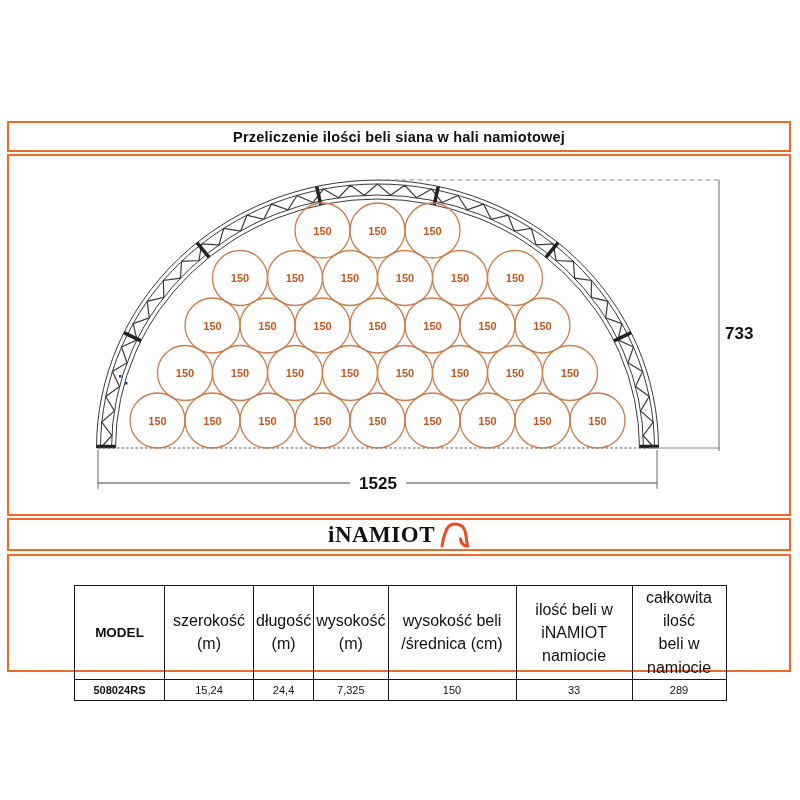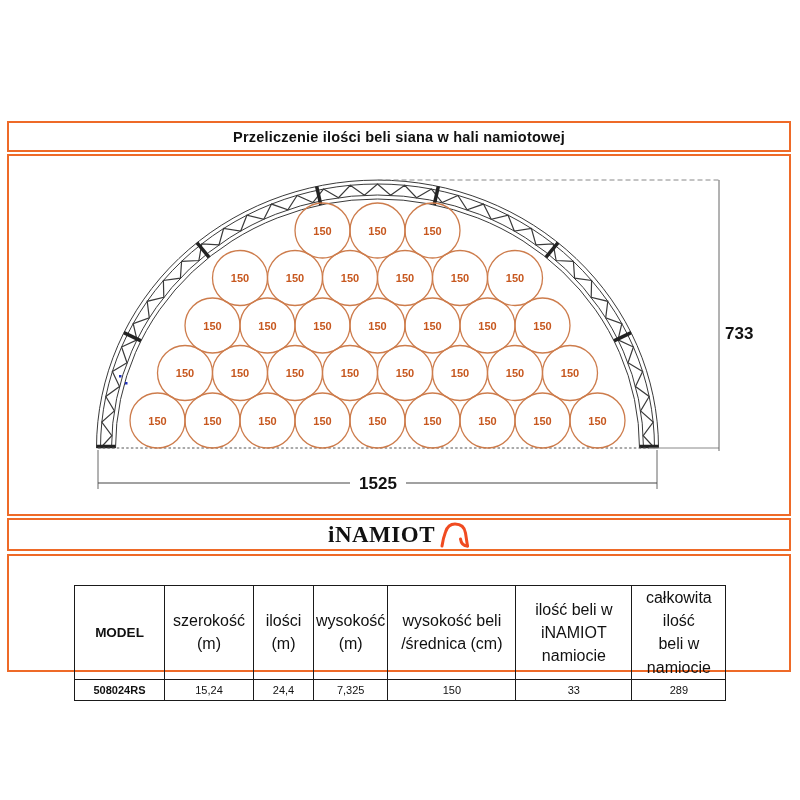--- a/index.html
+++ b/index.html
@@ -148,21 +148,21 @@
       <tr>
         <th class="model">
             <div>MODEL</div>
             <div></div>
           </th>
         <th>
             <div>szerokość</div>
             <div>(m)</div>
           </th>
         <th>
-            <div>ilości</div>
+            <div>długość</div>
             <div>(m)</div>
           </th>
         <th>
             <div>wysokość</div>
             <div>(m)</div>
           </th>
         <th>
             <div>wysokość beli</div>
             <div>/średnica (cm)</div>
           </th>

